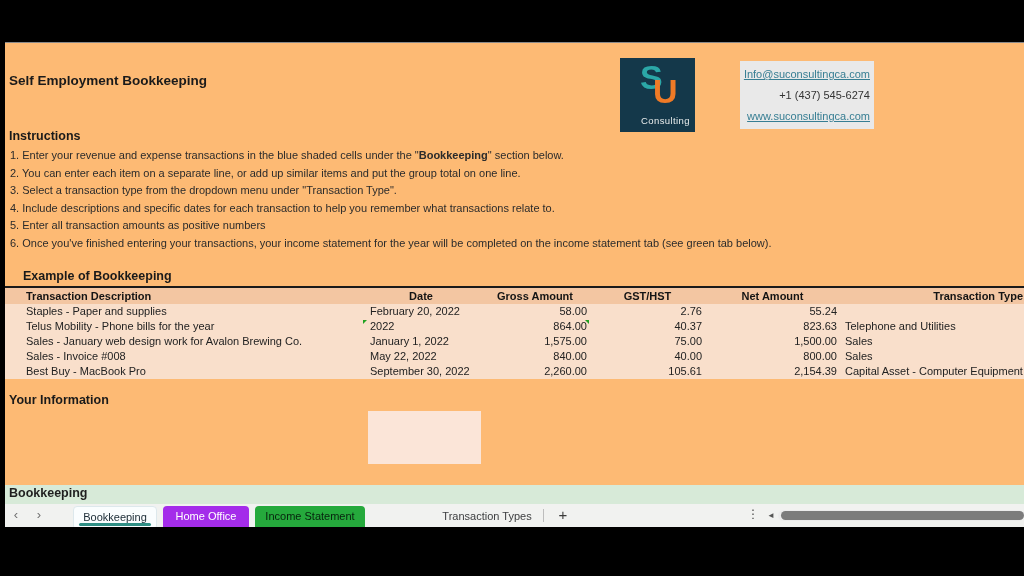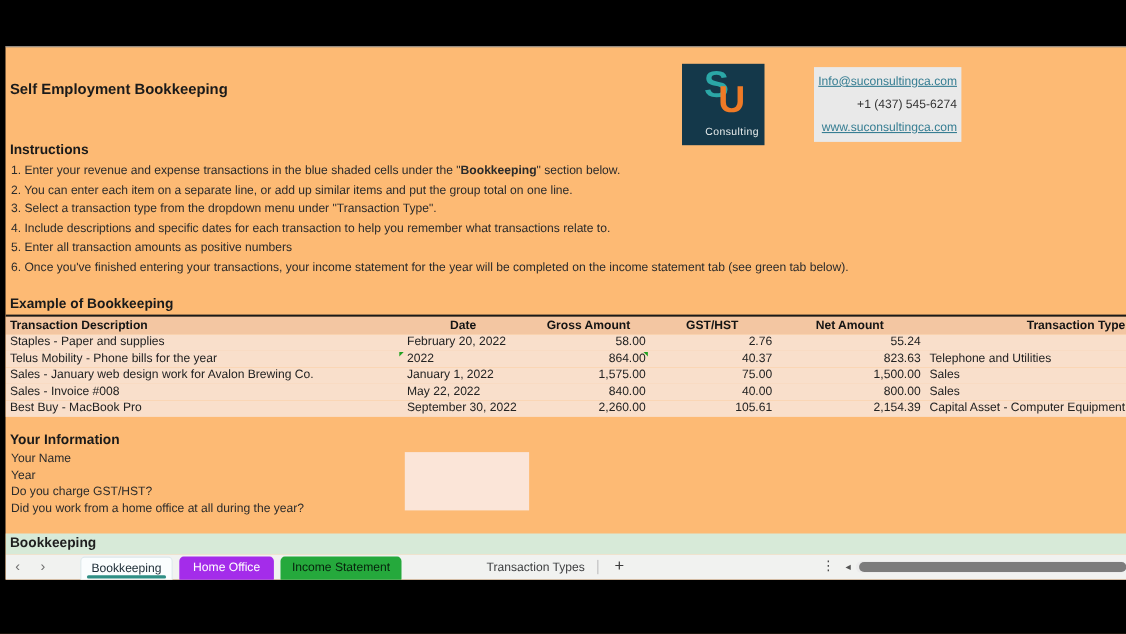--- a/index.html
+++ b/index.html
@@ -23,27 +23,27 @@
     text-align:right;padding-right:4px;box-sizing:border-box;}
   .contact-line{display:block;margin-top:6px;font-size:11px;line-height:15px;}
   .contact-link{color:#377E93;text-decoration:underline;cursor:pointer;}
   .contact-phone{color:#333;}
 
   
   .instr-head{position:absolute;left:4px;top:86px;font-size:12.5px;font-weight:bold;color:#1a1a1a;}
   .instr-list{position:absolute;left:5px;top:104px;font-size:11px;line-height:17.5px;color:#2b2b2b;}
 
   
-  .example-head{position:absolute;left:4px;top:226px;font-size:12.5px;font-weight:bold;color:#1a1a1a;}
+  .example-head{position:absolute;left:18px;top:226px;font-size:12.5px;font-weight:bold;color:#1a1a1a;}
   .rule{position:absolute;left:0;top:243px;width:1019px;height:2px;background:#1a1a1a;}
   .xtable{position:absolute;left:0;top:245px;width:1019px;font-size:11px;color:#222;}
   .xrow{display:grid;grid-template-columns:357px 118px 110px 115px 135px auto;height:15px;
     line-height:15px;background:#F9DFCB;}
   .xrow.head{background:#F3C6A2;font-weight:bold;height:16px;line-height:16px;color:#141414;}
-  .c-desc{padding-left:4px;overflow:hidden;white-space:nowrap;}
+  .c-desc{padding-left:21px;overflow:hidden;white-space:nowrap;}
   .c-date{padding-left:8px;position:relative;}
   .head .c-date{padding-left:0;text-align:center;}
   .c-amt{text-align:right;padding-right:3px;position:relative;}
   .head .c-amt{text-align:center;padding-right:0;}
   .c-type{padding-left:5px;overflow:hidden;white-space:nowrap;}
   .head .c-type{text-align:right;padding-right:1px;}
   .flag-tl{position:absolute;left:1px;top:1px;width:0;height:0;
     border-top:4px solid #21a121;border-right:4px solid transparent;}
   .flag-tr{position:absolute;right:1px;top:1px;width:0;height:0;
     border-top:4px solid #21a121;border-left:4px solid transparent;}
@@ -158,26 +158,20 @@
         <div class="c-desc">Best Buy - MacBook Pro</div>
         <div class="c-date">September 30, 2022</div>
         <div class="c-amt">2,260.00</div>
         <div class="c-amt">105.61</div>
         <div class="c-amt">2,154.39</div>
         <div class="c-type">Capital Asset - Computer Equipment</div>
       </div>
     </div>
 
     <div class="info-head">Your Information</div>
-    <div class="info-list">
-      <div>Your Name</div>
-      <div>Year</div>
-      <div>Do you charge GST/HST?</div>
-      <div>Did you work from a home office at all during the year?</div>
-    </div>
     <div class="info-input"></div>
 
     <div class="green-band">
       <span>Bookkeeping</span>
     </div>
 
     <div class="tabbar">
       <span class="nav-arrow" style="left:4px;">‹</span>
       <span class="nav-arrow" style="left:27px;">›</span>
 

